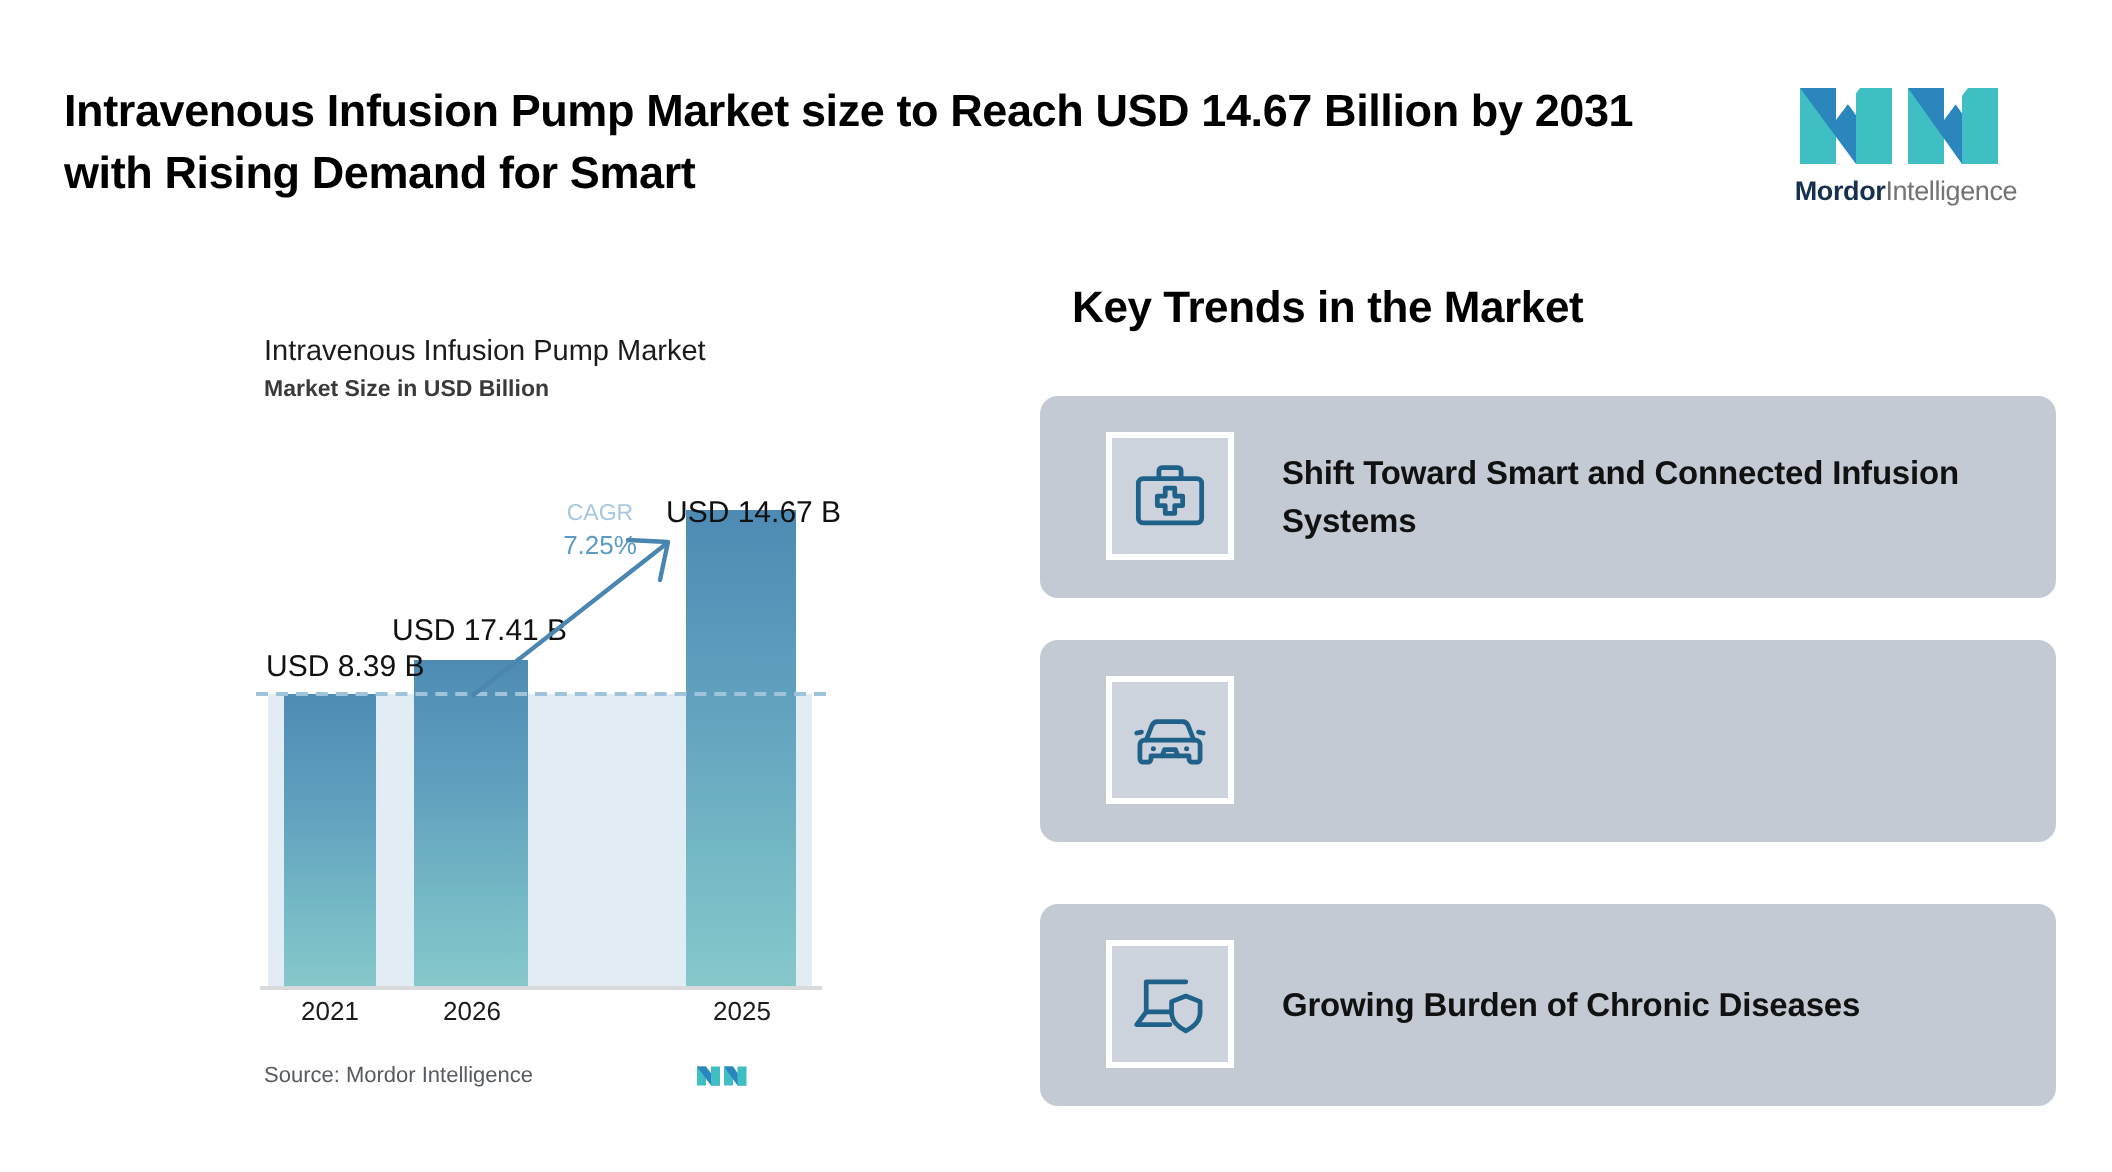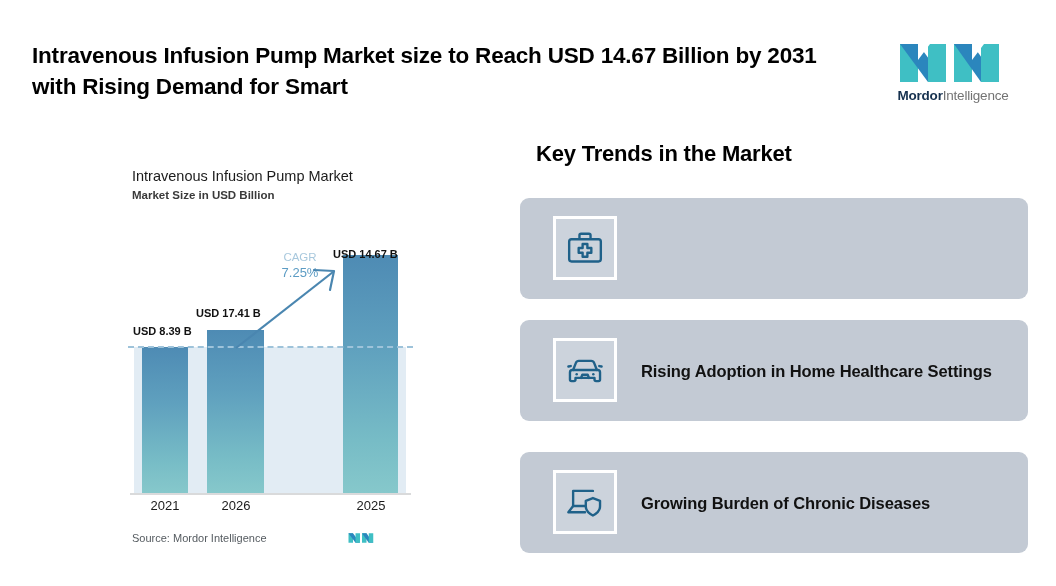--- a/index.html
+++ b/index.html
@@ -107,22 +107,22 @@
   }
   #axisline {
     position: absolute;
     left: 2px; top: 273px;
     width: 281px; height: 2px;
     background: #d9dadb;
   }
 
   .bar-label {
     position: absolute;
-    font-size: 11px;
-    font-weight: bold;
+    font-size: 15px;
+    font-weight: normal;
     color: #111111;
     white-space: nowrap;
   }
   #lbl-2025 { left: 5px;   top: 105px; }
   #lbl-2026 { left: 68px;  top: 87px; }
   #lbl-2031 { left: 205px; top: 28px; }
 
   #cagr-box {
     position: absolute;
     left: 141px; top: 29px;
@@ -282,35 +282,35 @@
 <div id="trends-heading">Key Trends in the Market</div>
 
 <div class="card" id="card-0">
   <div class="card-icon">
     <svg width="38" height="38" viewBox="0 0 48 48" fill="none" stroke="#1f6189" stroke-width="3">
       <rect x="4" y="13" width="40" height="28" rx="3"></rect>
       <path d="M17 13 V8 a2 2 0 0 1 2-2 h10 a2 2 0 0 1 2 2 v5"></path>
       <path d="M21 19 h6 v5 h5 v6 h-5 v5 h-6 v-5 h-5 v-6 h5 z" stroke-linejoin="round"></path>
     </svg>
   </div>
+  <div class="card-text">Shift Toward Smart and Connected Infusion Systems</div>
 </div>
 
 <div class="card" id="card-1">
   <div class="card-icon">
     <svg width="38" height="38" viewBox="0 0 48 48" fill="none" stroke="#1f6189" stroke-width="3" stroke-linecap="round" stroke-linejoin="round">
       <path d="M9 24 l3.5-9 a4 4 0 0 1 3.8-2.6 h15.4 a4 4 0 0 1 3.8 2.6 L39 24"></path>
       <path d="M8 24 h32 a3 3 0 0 1 3 3 v9 a2 2 0 0 1-2 2 h-3 a2 2 0 0 1-2-2 v-2 H12 v2 a2 2 0 0 1-2 2 H7 a2 2 0 0 1-2-2 v-9 a3 3 0 0 1 3-3 z"></path>
       <circle cx="13.5" cy="29.5" r="1.6" fill="#1f6189" stroke="none"></circle>
       <circle cx="34.5" cy="29.5" r="1.6" fill="#1f6189" stroke="none"></circle>
       <path d="M19 34 l1.6-4 h6.8 l1.6 4"></path>
       <path d="M6 19 L3 19.6"></path>
       <path d="M42 19 L45 19.6"></path>
     </svg>
   </div>
-  <div class="card-text">Rising Adoption in Home Healthcare Settings</div>
 </div>
 
 <div class="card" id="card-2">
   <div class="card-icon">
     <svg width="38" height="38" viewBox="0 0 48 48" fill="none" stroke="#1f6189" stroke-width="3" stroke-linecap="round" stroke-linejoin="round">
       <path d="M34 10 H9 v19 H24"></path>
       <path d="M9 29 L3 37 h21"></path>
       <path d="M34 19 l9 3.5 v7 c0 5.5-4 9-9 11.5 -5-2.5-9-6-9-11.5 v-7 z"></path>
     </svg>
   </div>

